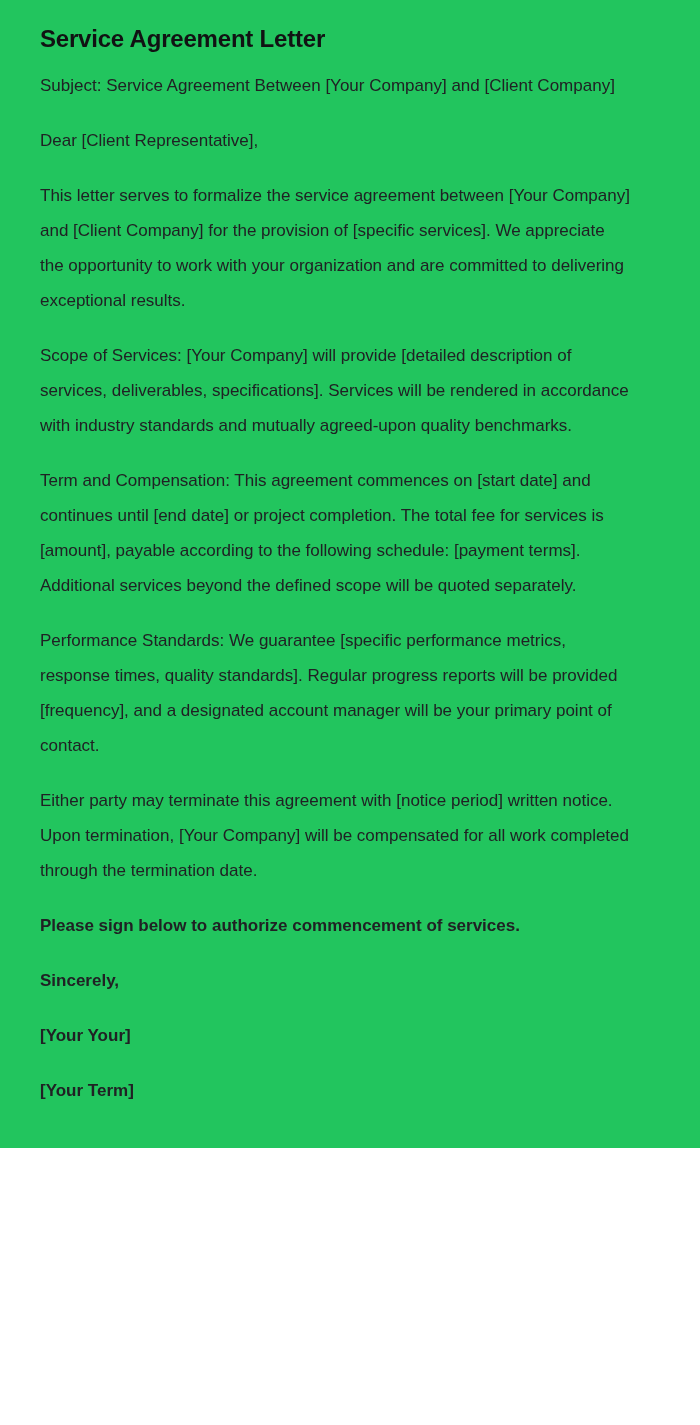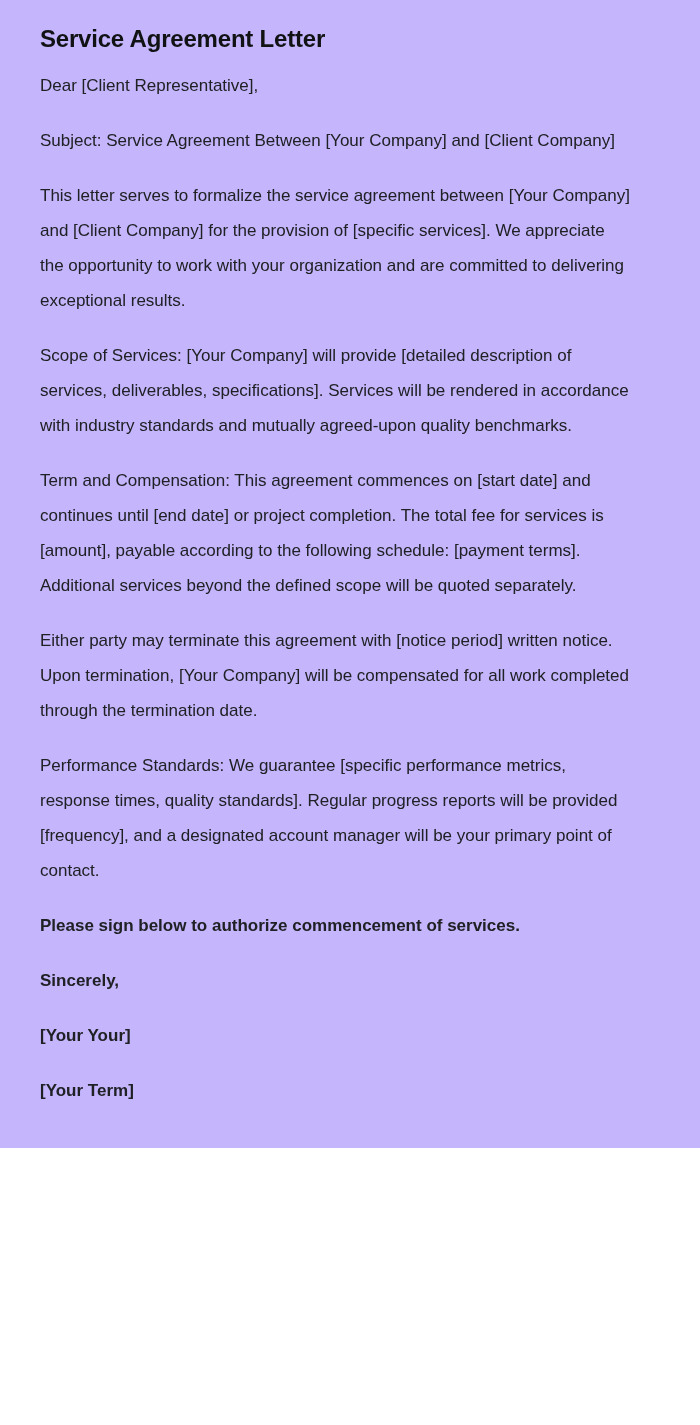--- a/index.html
+++ b/index.html
@@ -12,21 +12,21 @@
     width: 700px;
     min-height: 1425px;
     font-family: "Liberation Sans", "DejaVu Sans", sans-serif;
     color: #202124;
     -webkit-font-smoothing: antialiased;
   }
   .document {
     width: 700px;
     box-sizing: border-box;
     padding: 24px 68px 40px 40px;
-    background: #c4b5fd;
+    background: #22c55e;
   }
   .doc-title {
     margin: 0 0 14px 0;
     font-size: 24px;
     line-height: 30px;
     font-weight: 700;
     letter-spacing: -0.2px;
     color: #111213;
   }
   .para {
@@ -46,33 +46,33 @@
     font-weight: bold;
   }
 </style>
 </head>
 <body>
 
 <div class="document">
 
   <h1 class="doc-title">Service Agreement Letter</h1>
 
+  <p class="para">Subject: Service Agreement Between [Your Company] and [Client Company]</p>
+
   <p class="para">Dear [Client Representative],</p>
-
-  <p class="para">Subject: Service Agreement Between [Your Company] and [Client Company]</p>
 
   <p class="para">This letter serves to formalize the service agreement between [Your Company] and [Client Company] for the provision of [specific services]. We appreciate the opportunity to work with your organization and are committed to delivering exceptional results.</p>
 
   <p class="para">Scope of Services: [Your Company] will provide [detailed description of services, deliverables, specifications]. Services will be rendered in accordance with industry standards and mutually agreed-upon quality benchmarks.</p>
 
   <p class="para">Term and Compensation: This agreement commences on [start date] and continues until [end date] or project completion. The total fee for services is [amount], payable according to the following schedule: [payment terms]. Additional services beyond the defined scope will be quoted separately.</p>
 
+  <p class="para">Performance Standards: We guarantee [specific performance metrics, response times, quality standards]. Regular progress reports will be provided [frequency], and a designated account manager will be your primary point of contact.</p>
+
   <p class="para">Either party may terminate this agreement with [notice period] written notice. Upon termination, [Your Company] will be compensated for all work completed through the termination date.</p>
-
-  <p class="para">Performance Standards: We guarantee [specific performance metrics, response times, quality standards]. Regular progress reports will be provided [frequency], and a designated account manager will be your primary point of contact.</p>
 
   <p class="para short">Please sign below to authorize commencement of services.</p>
 
   <p class="para short">Sincerely,</p>
 
   <p class="para short">[Your Your]</p>
 
   <p class="para short">[Your Term]</p>
 
 

